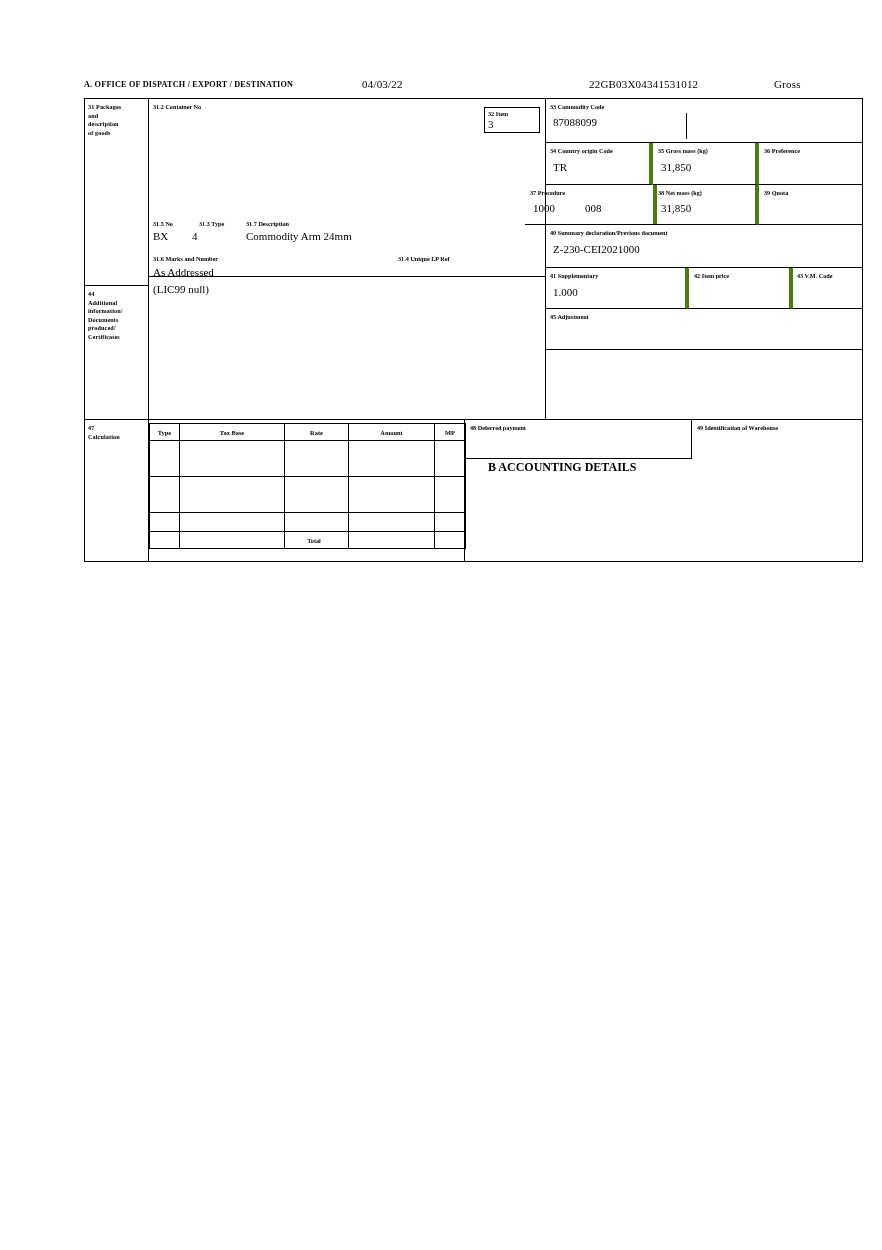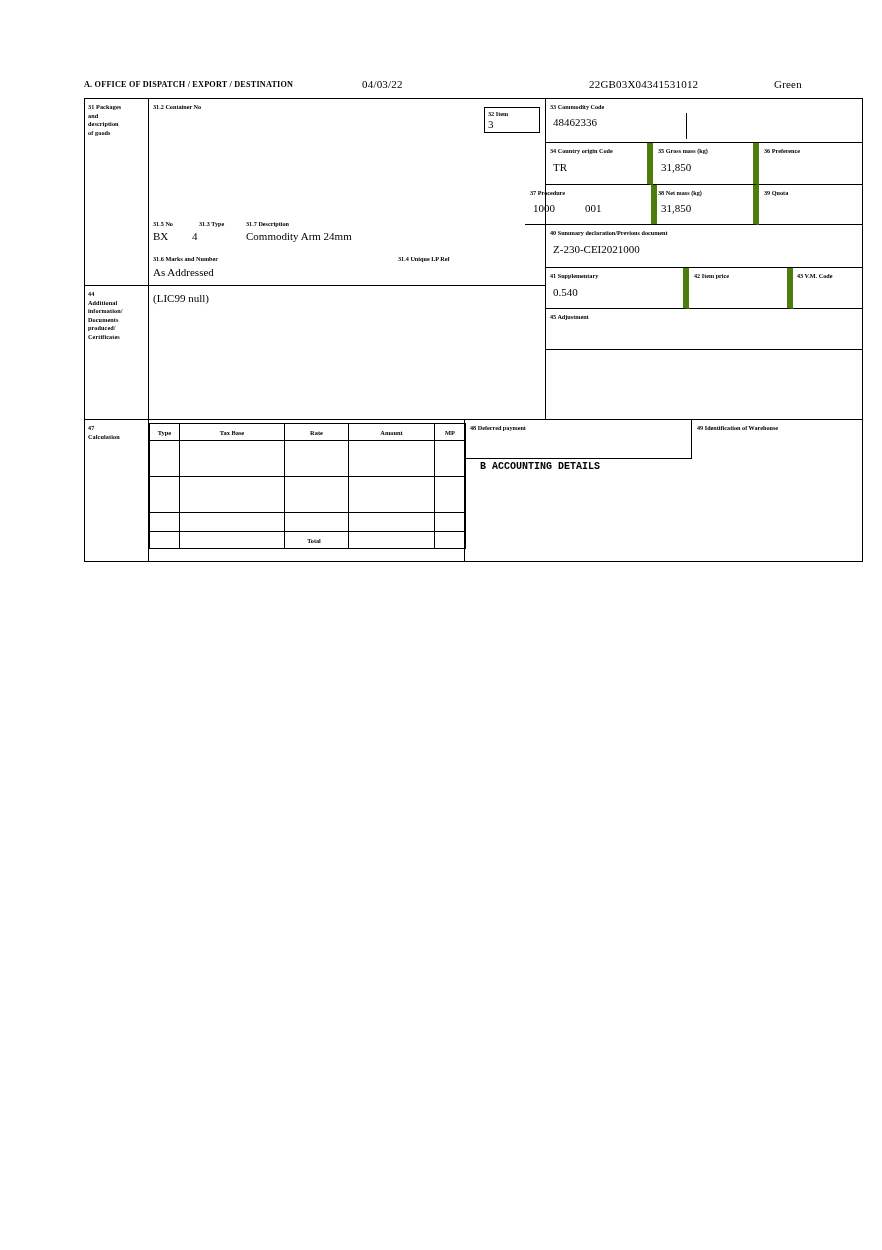--- a/index.html
+++ b/index.html
@@ -66,21 +66,21 @@
     height: 464px;
     border: 1px solid #000;
     box-sizing: border-box;
   }
 
   .box {
     position: absolute;
     box-sizing: border-box;
   }
   .bl { border-left: 1px solid #000; }
-  .br { border-right: 6px solid #4d7c0f; }
+  .br { border-right: 4px solid #4d7c0f; }
   .bt { border-top: 1px solid #000; }
   .bb { border-bottom: 1px solid #000; }
 
   .cap {
     font-size: 6.2px;
     font-weight: bold;
     letter-spacing: 0.1px;
     line-height: 8.6px;
     font-family: "Liberation Serif", serif;
   }
@@ -115,21 +115,21 @@
 </style>
 </head>
 <body>
 
 <div class="page">
 
   <div class="hdr">
     <span class="lbl">A.  OFFICE OF DISPATCH / EXPORT / DESTINATION</span>
     <span class="date">04/03/22</span>
     <span class="mrn">22GB03X04341531012</span>
-    <span class="lane">Green</span>
+    <span class="lane">Gross</span>
   </div>
 
   <div class="frame">
 
     <div class="box" style="left:0; top:0; width:63px; height:186px; padding:4px 3px;">
       <div class="cap">31 Packages</div>
       <div class="cap">and</div>
       <div class="cap">description</div>
       <div class="cap">of goods</div>
     </div>
@@ -157,60 +157,60 @@
     <div class="box" style="left:394px; top:0; width:66px; height:47px;"></div>
     <div class="box" style="left:399px; top:8px; width:56px; height:26px; border:1px solid #000;">
       <div class="capn" style="position:absolute; left:3px; top:2px;">32 Item</div>
       <div class="val" style="position:absolute; left:3px; top:10px;">3</div>
     </div>
 
     <div class="box" style="left:460px; top:0; width:0; height:320px; border-left:1px solid #000;"></div>
 
     <div class="box bb" style="left:460px; top:0; width:318px; height:44px;">
       <div class="capn" style="position:absolute; left:5px; top:4px;">33 Commodity Code</div>
-      <div class="val" style="position:absolute; left:8px; top:17px;">48462336</div>
+      <div class="val" style="position:absolute; left:8px; top:17px;">87088099</div>
 
       <div style="position:absolute; left:141px; top:14px; width:0; height:26px; border-left:1px solid #000;"></div>
     </div>
 
     <div class="box bb br" style="left:460px; top:44px; width:108px; height:42px;">
       <div class="capn" style="position:absolute; left:5px; top:4px;">34 Country origin Code</div>
       <div class="val" style="position:absolute; left:8px; top:18px;">TR</div>
     </div>
     <div class="box bb br" style="left:568px; top:44px; width:106px; height:42px;">
       <div class="capn" style="position:absolute; left:5px; top:4px;">35 Gross mass (kg)</div>
       <div class="val" style="position:absolute; left:8px; top:18px;">31,850</div>
     </div>
     <div class="box bb" style="left:674px; top:44px; width:104px; height:42px;">
       <div class="capn" style="position:absolute; left:5px; top:4px;">36 Preference</div>
       <div class="val" style="position:absolute; left:8px; top:18px;"></div>
     </div>
 
     <div class="box bb br" style="left:440px; top:86px; width:132px; height:40px;">
       <div class="capn" style="position:absolute; left:5px; top:4px;">37 Procedure</div>
       <div class="val" style="position:absolute; left:8px; top:17px;">1000</div>
-      <div class="val" style="position:absolute; left:60px; top:17px;">001</div>
+      <div class="val" style="position:absolute; left:60px; top:17px;">008</div>
     </div>
     <div class="box bb br" style="left:568px; top:86px; width:106px; height:40px;">
       <div class="capn" style="position:absolute; left:5px; top:4px;">38 Net mass (kg)</div>
       <div class="val" style="position:absolute; left:8px; top:17px;">31,850</div>
     </div>
     <div class="box bb" style="left:674px; top:86px; width:104px; height:40px;">
       <div class="capn" style="position:absolute; left:5px; top:4px;">39 Quota</div>
       <div class="val" style="position:absolute; left:8px; top:17px;"></div>
     </div>
 
     <div class="box bb" style="left:460px; top:126px; width:318px; height:43px;">
       <div class="capn" style="position:absolute; left:5px; top:4px;">40 Summary declaration/Previous document</div>
       <div class="val" style="position:absolute; left:8px; top:18px;">Z-230-CEI2021000</div>
     </div>
 
     <div class="box bb br" style="left:460px; top:169px; width:144px; height:41px;">
       <div class="capn" style="position:absolute; left:5px; top:4px;">41 Supplementary</div>
-      <div class="val" style="position:absolute; left:8px; top:18px;">0.540</div>
+      <div class="val" style="position:absolute; left:8px; top:18px;">1.000</div>
     </div>
     <div class="box bb br" style="left:604px; top:169px; width:104px; height:41px;">
       <div class="capn" style="position:absolute; left:5px; top:4px;">42 Item price</div>
       <div class="val" style="position:absolute; left:8px; top:18px;"></div>
     </div>
     <div class="box bb" style="left:708px; top:169px; width:70px; height:41px;">
       <div class="capn" style="position:absolute; left:4px; top:4px;">43 V.M. Code</div>
       <div class="val" style="position:absolute; left:8px; top:18px;"></div>
     </div>
 
@@ -223,21 +223,21 @@
     <div class="dotted-v" style="left:460px; top:251px; height:69px;"></div>
 
     <div class="box bt" style="left:0; top:186px; width:63px; height:134px; padding:4px 3px;">
       <div class="cap">44</div>
       <div class="cap">Additional</div>
       <div class="cap">information/</div>
       <div class="cap">Documents</div>
       <div class="cap">produced/</div>
       <div class="cap">Certificates</div>
     </div>
-    <div class="box bt" style="left:63px; top:186px; width:397px; height:134px;">
+    <div class="box bt" style="left:63px; top:177px; width:397px; height:134px;">
       <div class="val" style="position:absolute; left:5px; top:6px;">(LIC99 null)</div>
     </div>
 
     <div class="box bt" style="left:0; top:320px; width:63px; height:143px; padding:4px 3px;">
       <div class="cap">47</div>
       <div class="cap">Calculation</div>
     </div>
     <div class="box bt bl" style="left:63px; top:320px; width:397px; height:143px;">
       <table class="t47" style="position:absolute; left:0px; top:3px; border-collapse:collapse; width:316px; table-layout:fixed;">
         <colgroup>
@@ -290,19 +290,19 @@
       <div class="capn" style="position:absolute; left:5px; top:4px;">48 Deferred payment</div>
       <div class="val" style="position:absolute; left:8px; top:17px;"></div>
     </div>
 
     <div class="box bt bl" style="left:606px; top:320px; width:172px; height:40px;">
       <div class="capn" style="position:absolute; left:5px; top:4px;">49 Identification of Warehouse</div>
       <div class="val" style="position:absolute; left:8px; top:17px;"></div>
     </div>
 
     <div class="box bl" style="left:379px; top:360px; width:399px; height:103px;">
-      <div class="capn" style="position:absolute; left:15px; top:4px; font-size:10px;font-family:Liberation Mono, monospace;">B ACCOUNTING DETAILS</div>
+      <div class="capn" style="position:absolute; left:23px; top:4px; font-size:12px;">B ACCOUNTING DETAILS</div>
       <div class="val" style="position:absolute; left:8px; top:18px;"></div>
     </div>
 
   </div>
 
 </div>
 
 </body></html>

